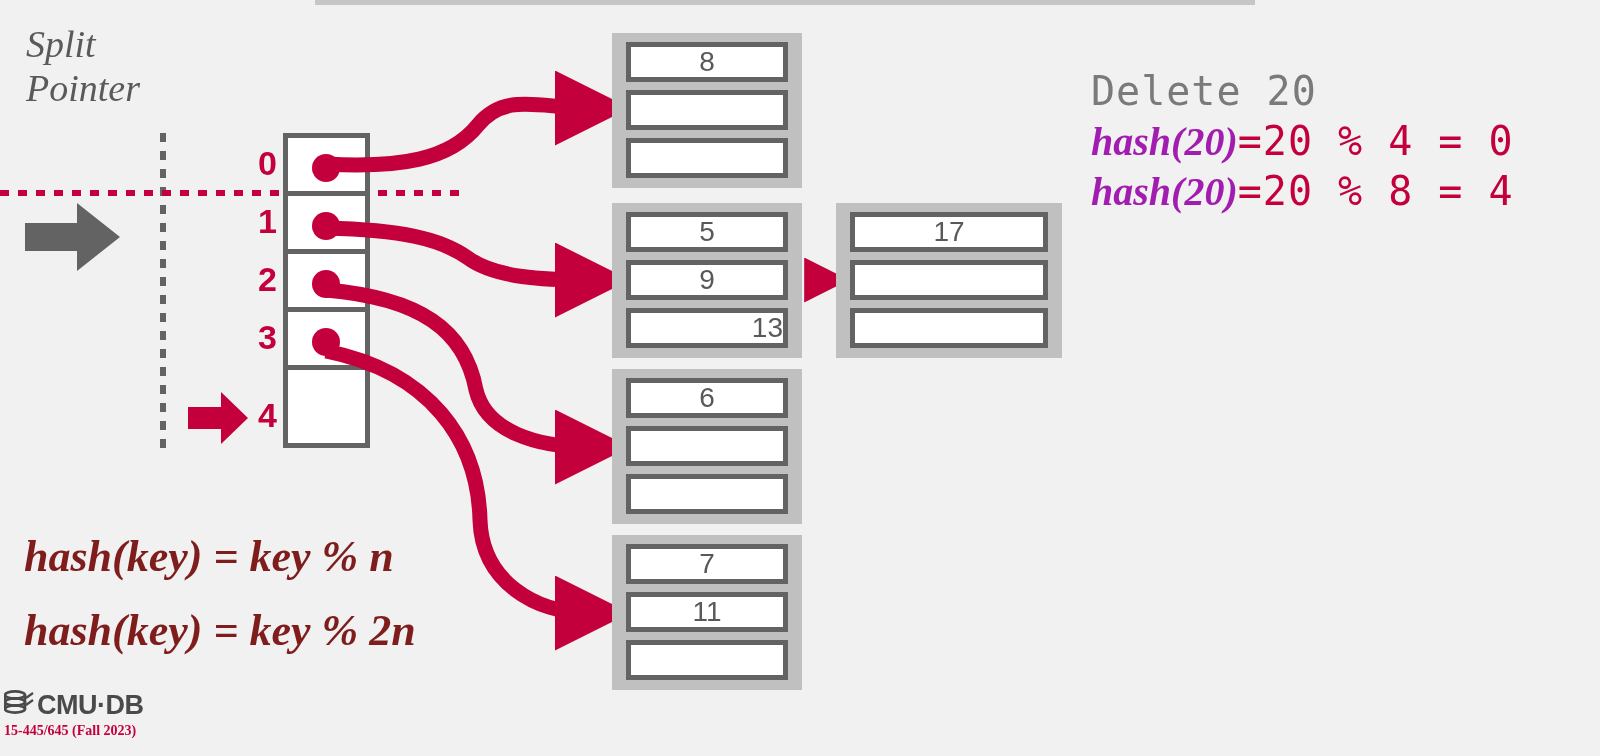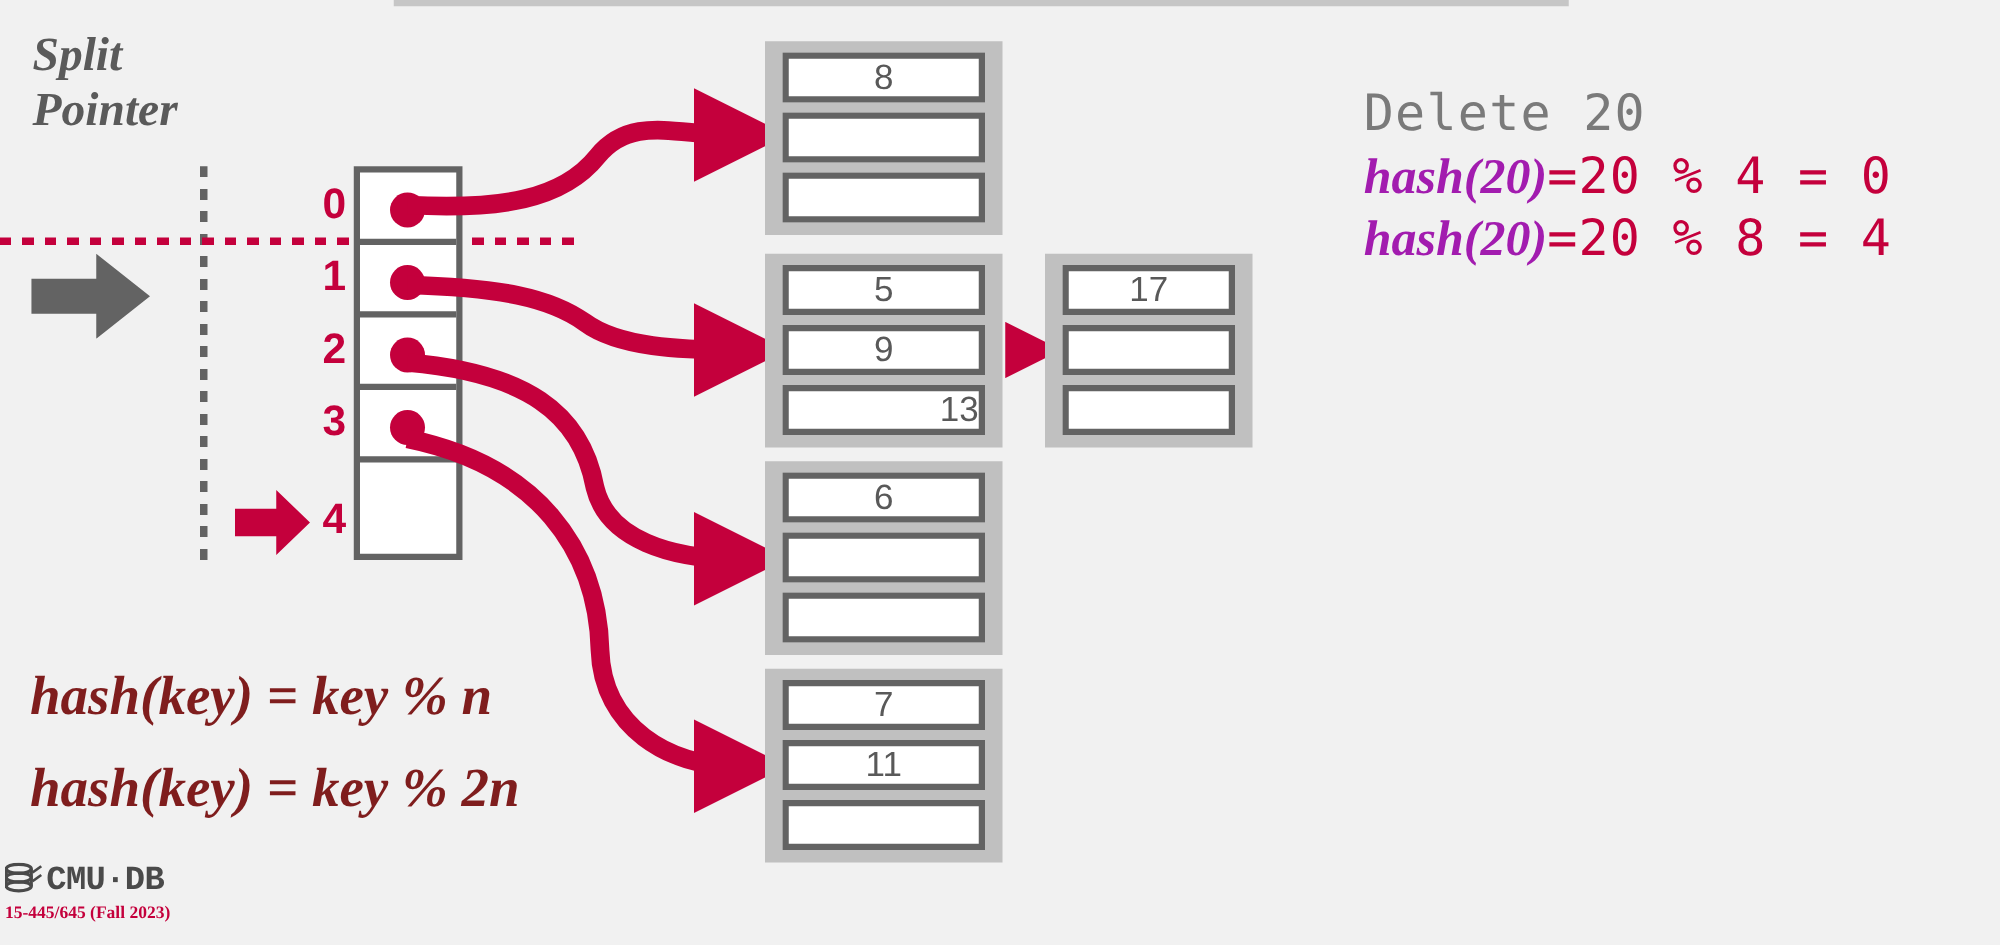--- a/index.html
+++ b/index.html
@@ -15,21 +15,21 @@
   
   .topbar{
     position:absolute;left:315px;top:0px;width:940px;height:5px;
     background:#c6c6c6;
   }
 
   
   .split-label{
     position:absolute;left:26px;top:22px;width:230px;
     font-family:"Liberation Serif", serif;
-    font-style:italic;font-weight:bold;
+    font-style:italic;font-weight:normal;
     font-size:38px;line-height:44px;
     color:#5a5a5a;
   }
   .split-label span{display:block;}
 
   
   .gray-arrow{
     position:absolute;left:25px;top:203px;
     width:95px;height:68px;
     color:#636363;
@@ -132,21 +132,21 @@
     font-style:italic;font-weight:bold;
     font-size:44px;line-height:74px;
     color:#7f1d1d;white-space:nowrap;
   }
   .formulas span{display:block;}
 
   
   .footer{position:absolute;left:4px;top:690px;}
   .logo-row{display:flex;align-items:center;height:30px;}
   .logo-text{
-    font-family:Liberation Mono, monospace;
+    font-family:Liberation Sans, sans-serif;
     font-weight:bold;font-size:27px;color:#4a4a4a;
     letter-spacing:-0.5px;margin-left:3px;
   }
   .course{
     font-family:"Liberation Serif", serif;
     font-weight:bold;font-size:14px;color:#c4003c;
     margin-top:3px;
   }
 </style>
 </head>
@@ -222,21 +222,21 @@
     <div class="slot"></div>
     <div class="slot"></div>
   </div>
 
   <div class="bucket" style="left:612px;top:203px;width:190px;height:155px;">
     <div class="slot">5</div>
     <div class="slot">9</div>
     <div class="slot">13</div>
   </div>
 
-  <div class="bucket" style="left:836px;top:203px;width:166px;height:155px;">
+  <div class="bucket" style="left:836px;top:203px;width:226px;height:155px;">
     <div class="slot">17</div>
     <div class="slot"></div>
     <div class="slot"></div>
   </div>
 
   <div class="bucket" style="left:612px;top:369px;width:190px;height:155px;">
     <div class="slot">6</div>
     <div class="slot"></div>
     <div class="slot"></div>
   </div>

